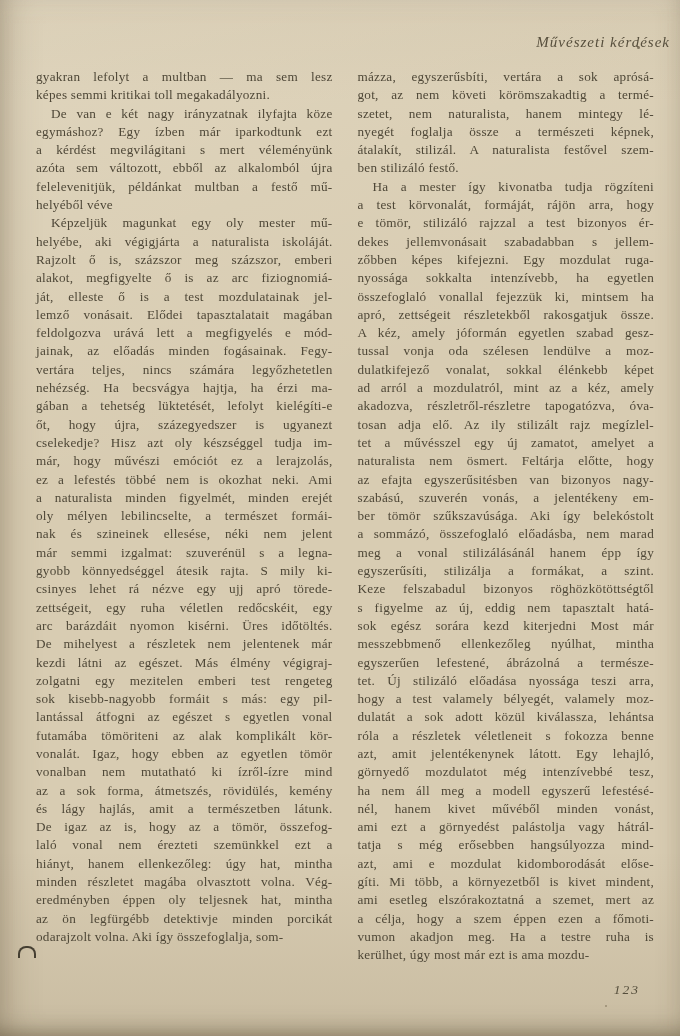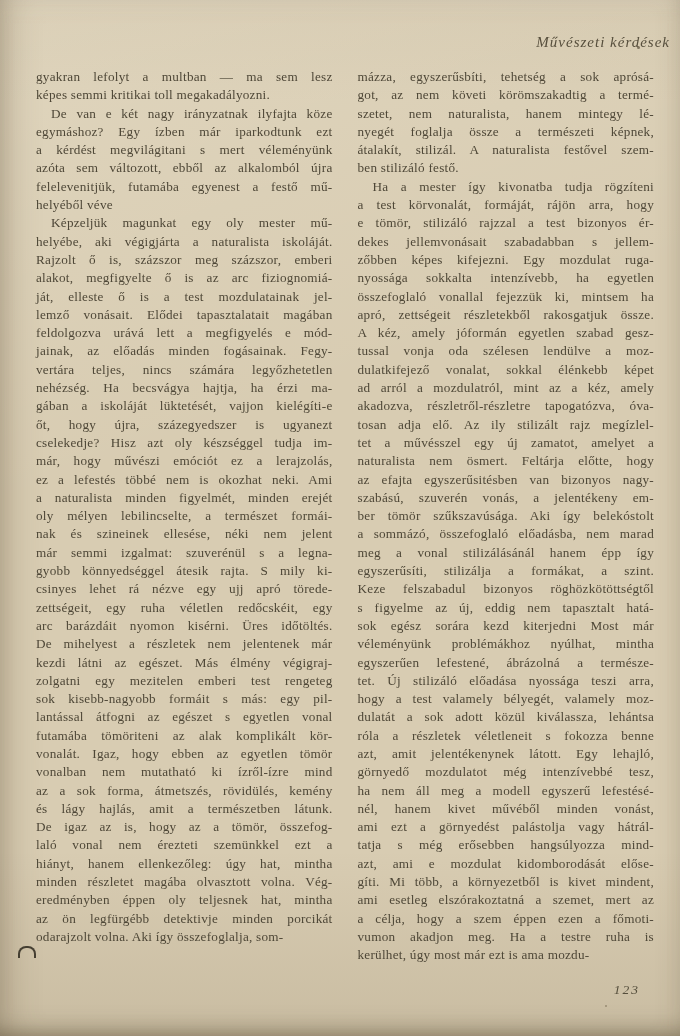--- a/index.html
+++ b/index.html
@@ -105,35 +105,35 @@
     <div class="column">
         <div class="paragraph">
           <div class="line">gyakran lefolyt a multban — ma sem lesz</div>
           <div class="line last">képes semmi kritikai toll megakadályozni.</div>
         </div>
         <div class="paragraph">
           <div class="line indent">De van e két nagy irányzatnak ilyfajta köze</div>
           <div class="line">egymáshoz? Egy ízben már iparkodtunk ezt</div>
           <div class="line">a kérdést megvilágitani s mert véleményünk</div>
           <div class="line">azóta sem változott, ebből az alkalomból újra</div>
-          <div class="line">felelevenitjük, futamába egyenest a festő mű-</div>
+          <div class="line">felelevenitjük, példánkat multban a festő mű-</div>
           <div class="line last">helyéből véve</div>
         </div>
         <div class="paragraph">
           <div class="line indent">Képzeljük magunkat egy oly mester mű-</div>
           <div class="line">helyébe, aki végigjárta a naturalista iskoláját.</div>
           <div class="line">Rajzolt ő is, százszor meg százszor, emberi</div>
           <div class="line">alakot, megfigyelte ő is az arc fiziognomiá-</div>
           <div class="line">ját, elleste ő is a test mozdulatainak jel-</div>
           <div class="line">lemző vonásait. Elődei tapasztalatait magában</div>
           <div class="line">feldolgozva urává lett a megfigyelés e mód-</div>
           <div class="line">jainak, az előadás minden fogásainak. Fegy-</div>
           <div class="line">vertára teljes, nincs számára legyőzhetetlen</div>
           <div class="line">nehézség. Ha becsvágya hajtja, ha érzi ma-</div>
-          <div class="line">gában a iskoláját lüktetését, vajjon kielégíti-e</div>
+          <div class="line">gában a tehetség lüktetését, lefolyt kielégíti-e</div>
           <div class="line">őt, hogy újra, százegyedszer is ugyanezt</div>
           <div class="line">cselekedje? Hisz azt oly készséggel tudja im-</div>
           <div class="line">már, hogy művészi emóciót ez a lerajzolás,</div>
           <div class="line">ez a lefestés többé nem is okozhat neki. Ami</div>
           <div class="line">a naturalista minden figyelmét, minden erejét</div>
           <div class="line">oly mélyen lebilincselte, a természet formái-</div>
           <div class="line">nak és szineinek ellesése, néki nem jelent</div>
           <div class="line">már semmi izgalmat: szuverénül s a legna-</div>
           <div class="line">gyobb könnyedséggel átesik rajta. S mily ki-</div>
           <div class="line">csinyes lehet rá nézve egy ujj apró törede-</div>
@@ -153,21 +153,21 @@
           <div class="line">laló vonal nem érezteti szemünkkel ezt a</div>
           <div class="line">hiányt, hanem ellenkezőleg: úgy hat, mintha</div>
           <div class="line">minden részletet magába olvasztott volna. Vég-</div>
           <div class="line">eredményben éppen oly teljesnek hat, mintha</div>
           <div class="line">az ön legfürgébb detektivje minden porcikát</div>
           <div class="line last">odarajzolt volna. Aki így összefoglalja, som-</div>
         </div>
       </div>
     <div class="column">
         <div class="paragraph">
-          <div class="line">mázza, egyszerűsbíti, tehetség a sok aprósá-</div>
+          <div class="line">mázza, egyszerűsbíti, vertára a sok aprósá-</div>
           <div class="line">got, az nem követi körömszakadtig a termé-</div>
           <div class="line">szetet, nem naturalista, hanem mintegy lé-</div>
           <div class="line">nyegét foglalja össze a természeti képnek,</div>
           <div class="line">átalakít, stilizál. A naturalista festővel szem-</div>
           <div class="line last">ben stilizáló festő.</div>
         </div>
         <div class="paragraph">
           <div class="line indent">Ha a mester így kivonatba tudja rögzíteni</div>
           <div class="line">a test körvonalát, formáját, rájön arra, hogy</div>
           <div class="line">e tömör, stilizáló rajzzal a test bizonyos ér-</div>
@@ -186,21 +186,21 @@
           <div class="line">naturalista nem ösmert. Feltárja előtte, hogy</div>
           <div class="line">az efajta egyszerűsitésben van bizonyos nagy-</div>
           <div class="line">szabású, szuverén vonás, a jelentékeny em-</div>
           <div class="line">ber tömör szűkszavúsága. Aki így belekóstolt</div>
           <div class="line">a sommázó, összefoglaló előadásba, nem marad</div>
           <div class="line">meg a vonal stilizálásánál hanem épp így</div>
           <div class="line">egyszerűsíti, stilizálja a formákat, a szint.</div>
           <div class="line">Keze felszabadul bizonyos röghözkötöttségtől</div>
           <div class="line">s figyelme az új, eddig nem tapasztalt hatá-</div>
           <div class="line">sok egész sorára kezd kiterjedni Most már</div>
-          <div class="line">véleményünk problémákhoz nyúlhat, mintha</div>
+          <div class="line">messzebbmenő ellenkezőleg nyúlhat, mintha</div>
           <div class="line">egyszerűen lefestené, ábrázolná a természe-</div>
           <div class="line">tet. Új stilizáló előadása nyossága teszi arra,</div>
           <div class="line">hogy a test valamely bélyegét, valamely moz-</div>
           <div class="line">dulatát a sok adott közül kiválassza, lehántsa</div>
           <div class="line">róla a részletek véletleneit s fokozza benne</div>
           <div class="line">azt, amit jelentékenynek látott. Egy lehajló,</div>
           <div class="line">görnyedő mozdulatot még intenzívebbé tesz,</div>
           <div class="line">ha nem áll meg a modell egyszerű lefestésé-</div>
           <div class="line">nél, hanem kivet művéből minden vonást,</div>
           <div class="line">ami ezt a görnyedést palástolja vagy hátrál-</div>

